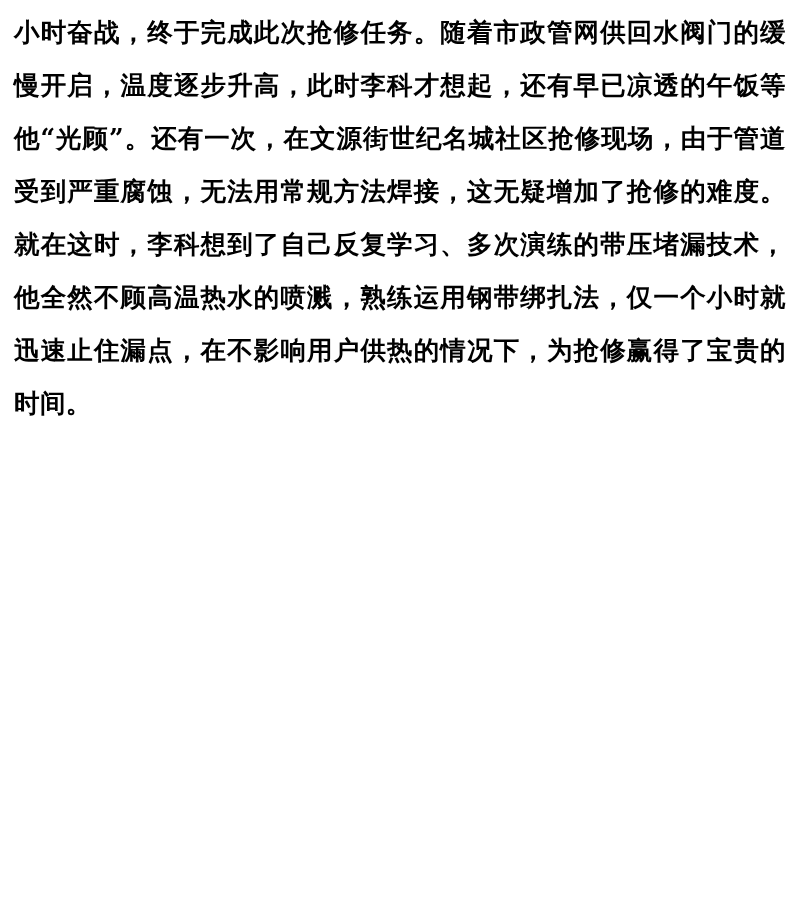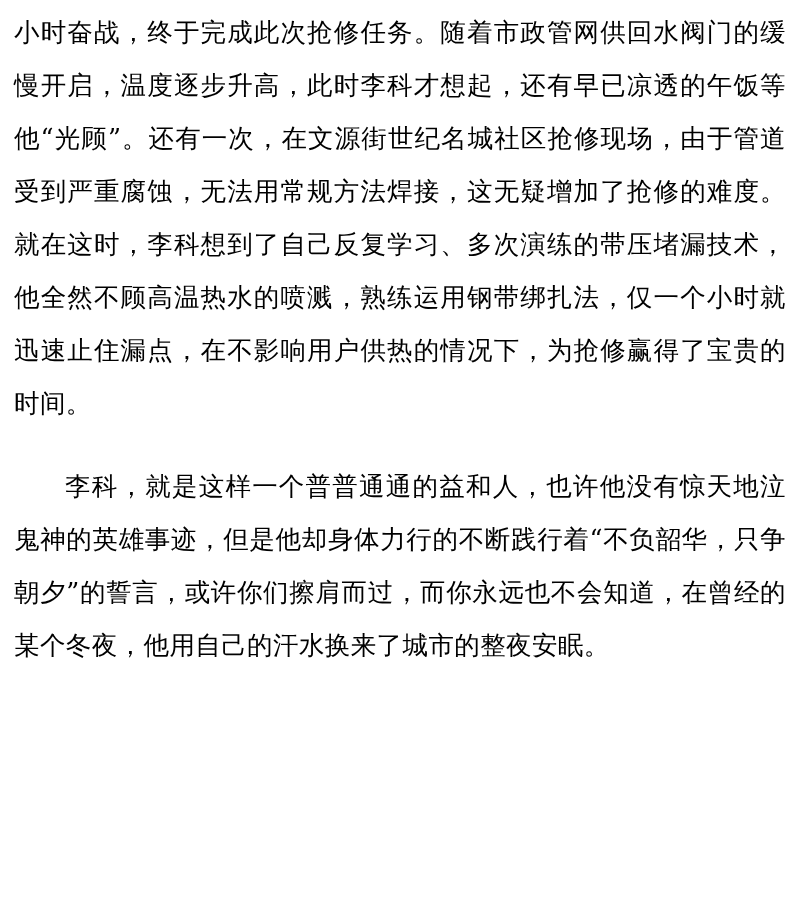--- a/index.html
+++ b/index.html
@@ -13,20 +13,21 @@
     font-family: "DejaVu Serif", "Liberation Serif", serif;
     color: #000000;
     overflow: hidden;
   }
   .page {
     width: 800px;
     height: 898px;
     box-sizing: border-box;
     padding: 6px 14px 12px 14px;
     position: relative;
+    font-weight: bold;
   }
   .body-text {
     font-size: 25.5px;
     line-height: 53px;
     letter-spacing: 0.4px;
     text-align: justify;
     text-justify: inter-character;
   }
   .para {
     margin: 0;
@@ -47,15 +48,14 @@
     white-space: pre;
   }
 </style>
 </head>
 <body>
 
 <div class="page">
   <div class="body-text">
     <p class="para">小时奋战，终于完成此次抢修任务。随着市政管网供回水阀门的缓慢开启，温度逐步升高，此时李科才想起，还有早已凉透的午饭等他“光顾”。还有一次，在文源街世纪名城社区抢修现场，由于管道受到严重腐蚀，无法用常规方法焊接，这无疑增加了抢修的难度。就在这时，李科想到了自己反复学习、多次演练的带压堵漏技术，他全然不顾高温热水的喷溅，熟练运用钢带绑扎法，仅一个小时就迅速止住漏点，在不影响用户供热的情况下，为抢修赢得了宝贵的时间。</p>
     <div class="gap-small"></div>
-    <p class="para-indent">李科，就是这样一个普普通通的益和人，也许他没有惊天地泣鬼神的英雄事迹，但是他却身体力行的不断践行着“不负韶华，只争朝夕”的誓言，或许你们擦肩而过，而你永远也不会知道，在曾经的某个冬夜，他用自己的汗水换来了城市的整夜安眠。</p>
   </div>
 </div>
 
 </body></html>

